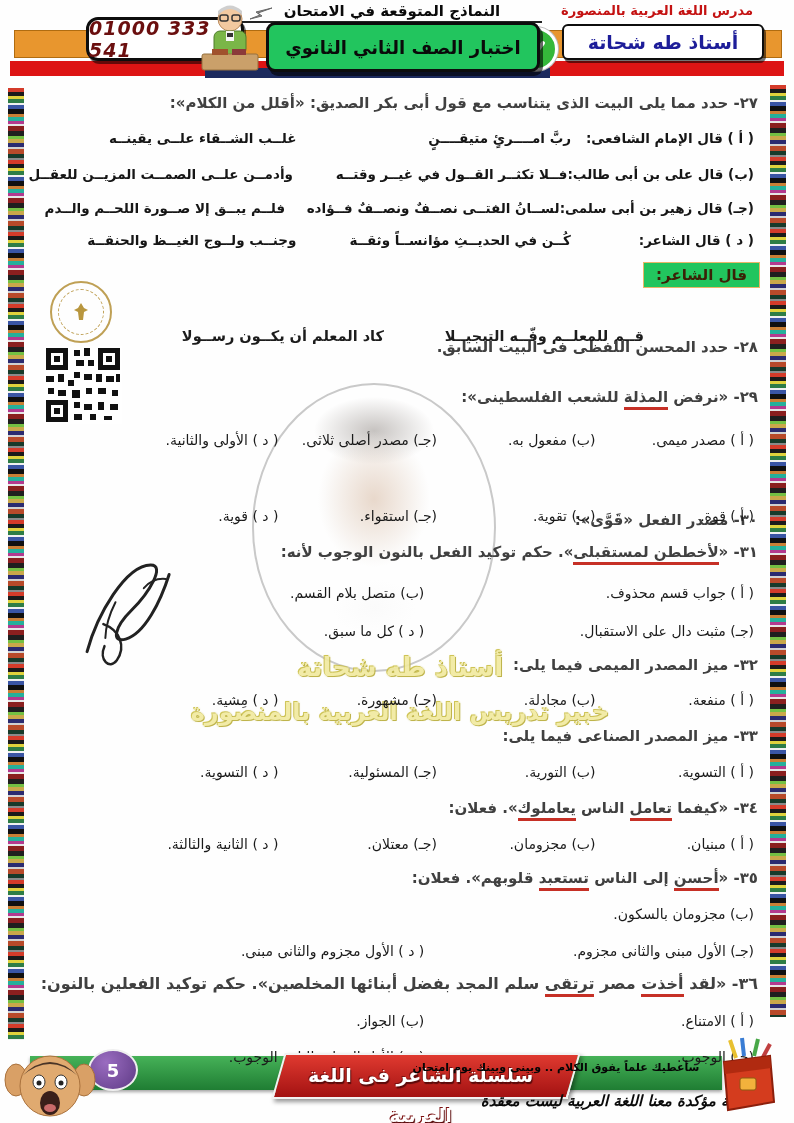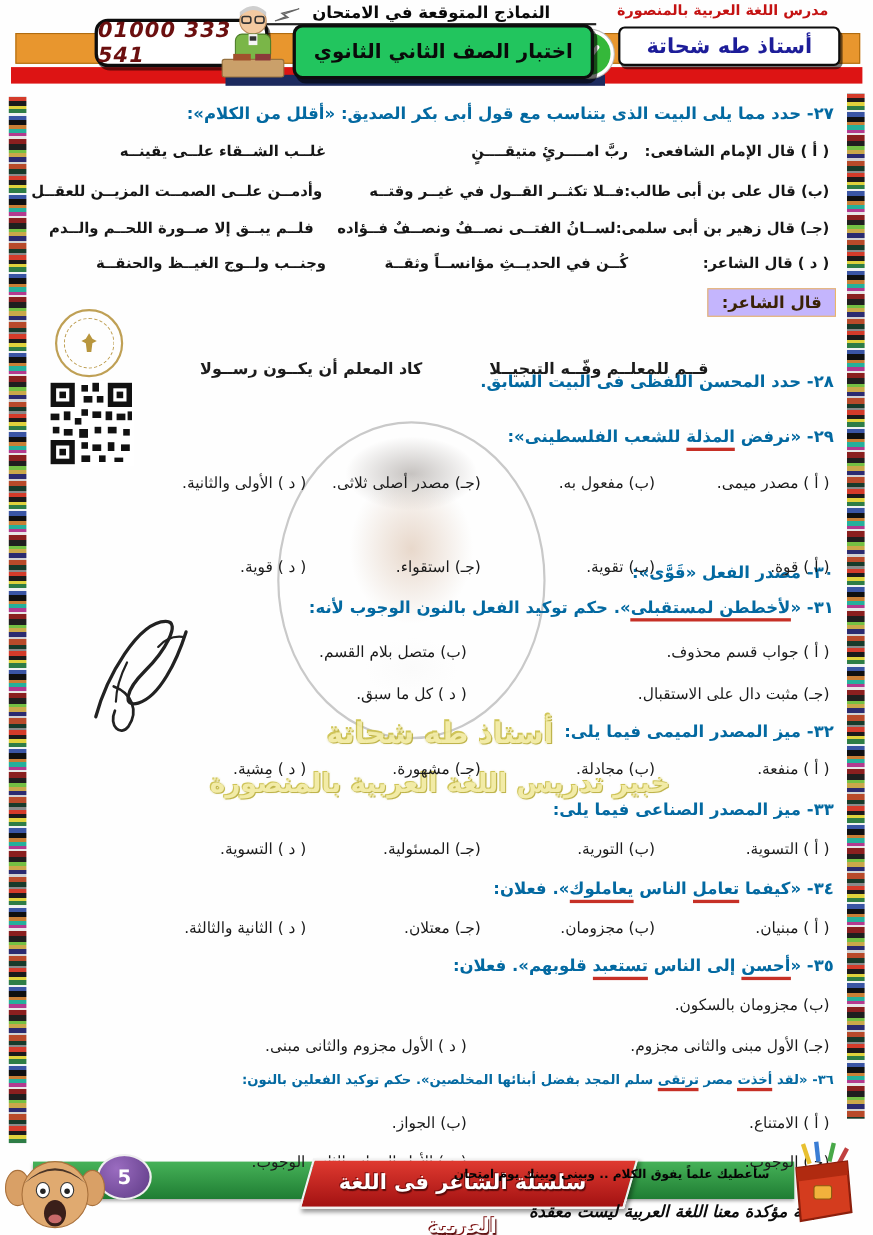--- a/index.html
+++ b/index.html
@@ -37,33 +37,33 @@
      background:repeating-linear-gradient(180deg,
       #d43b2a 0 4px,#1b1b1b 4px 8px,#e0d23c 8px 11px,#2e7d46 11px 15px,
       #f0f0f0 15px 17px,#3a55a4 17px 21px,#101010 21px 26px,#c97f35 26px 29px,
       #25b09b 29px 33px,#b33a8f 33px 36px,#e6e6e6 36px 38px,#8a1f1f 38px 43px,
       #1f1f1f 43px 48px,#74c043 48px 51px,#caa84a 51px 55px,#2b2b70 55px 59px,
       #d0d0d0 59px 61px,#b84a2a 61px 66px,#173a2a 66px 70px,#8a8a8a 70px 72px);}
   .strip-left{left:8px;top:88px;height:952px;}
   .strip-right{right:8px;top:85px;height:932px;}
   
   .q{position:absolute;right:36px;direction:rtl;text-align:left;font-size:15px;
-     font-weight:700;color:#0369a1;white-space:nowrap;z-index:3;}
+     font-weight:700;color:#404040;white-space:nowrap;z-index:3;}
   .opts{position:absolute;right:40px;left:120px;display:flex;direction:rtl;z-index:3;
         font-size:14px;font-weight:400;color:#1a1a1a;}
   .opts div{white-space:nowrap;}
   .opts4 div{flex:0 0 25%;}
   .opts2 div{flex:0 0 52%;}
   .opts2 div:last-child{flex:0 0 48%;}
   .poetry{position:absolute;right:40px;left:50px;display:flex;direction:rtl;z-index:3;
           font-size:13.5px;font-weight:700;color:#161616;}
   .poetry .spk{flex:0 0 26%;white-space:nowrap;}
   .poetry .v1{flex:0 0 39%;white-space:nowrap;}
   .poetry .v2{flex:0 0 35%;white-space:nowrap;}
-  .poet-box{position:absolute;right:34px;top:262px;background:#c4b5fd;border:1px solid #eab568;
+  .poet-box{position:absolute;right:34px;top:262px;background:#22c55e;border:1px solid #eab568;
             padding:3px 12px;font-weight:700;font-size:15px;direction:rtl;z-index:3;color:#3a2206;}
   .verse{position:absolute;right:150px;width:520px;top:296px;display:flex;direction:rtl;z-index:3;
          font-size:14.5px;font-weight:700;}
   .verse div{flex:0 0 50%;white-space:nowrap;margin-top:32px;}
   .ru{border-bottom:3px solid #c63026;padding-bottom:1px;}
   
   .seal{position:absolute;left:50px;top:281px;width:58px;height:58px;border-radius:50%;
         border:2px solid #bfa055;z-index:2;display:flex;align-items:center;justify-content:center;}
   .seal .inner{width:44px;height:44px;border-radius:50%;border:1px dashed #bfa055;
                display:flex;align-items:center;justify-content:center;}
@@ -298,21 +298,21 @@
 
   <div class="q" style="top:869px;"><span>٣٥- «</span><span class="ru">أحسن</span><span> إلى الناس </span><span class="ru">تستعبد</span><span> قلوبهم». فعلان:</span></div>
   <div class="opts opts2" style="top:906px;">
     <div>(ب) مجزومان بالسكون.</div>
   </div>
   <div class="opts opts2" style="top:943px;">
     <div>(جـ) الأول مبنى والثانى مجزوم.</div>
     <div>( د ) الأول مجزوم والثانى مبنى.</div>
   </div>
 
-  <div class="q" style="top:974px;font-size:12px;"><span>٣٦- «لقد </span><span class="ru">أخذت</span><span> مصر </span><span class="ru">ترتقى</span><span> سلم المجد بفضل أبنائها المخلصين». حكم توكيد الفعلين بالنون:</span></div>
+  <div class="q" style="top:974px;font-size:16px;"><span>٣٦- «لقد </span><span class="ru">أخذت</span><span> مصر </span><span class="ru">ترتقى</span><span> سلم المجد بفضل أبنائها المخلصين». حكم توكيد الفعلين بالنون:</span></div>
   <div class="opts opts2" style="top:1013px;">
     <div>( أ ) الامتناع.</div>
     <div>(ب) الجواز.</div>
   </div>
   <div class="opts opts2" style="top:1049px;z-index:5;">
     <div>(جـ) الوجوب.</div>
     <div>( د ) الأول الجواز والثانى الوجوب.</div>
   </div>
 
   <div class="green-banner"></div>

